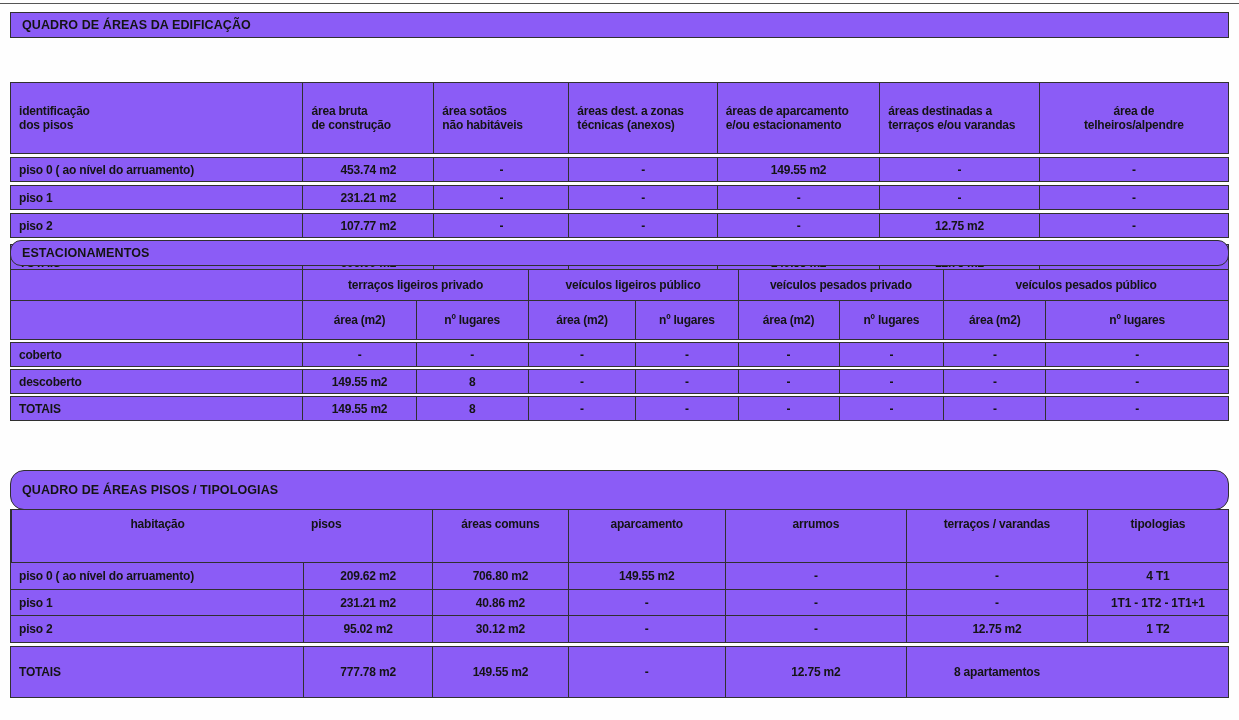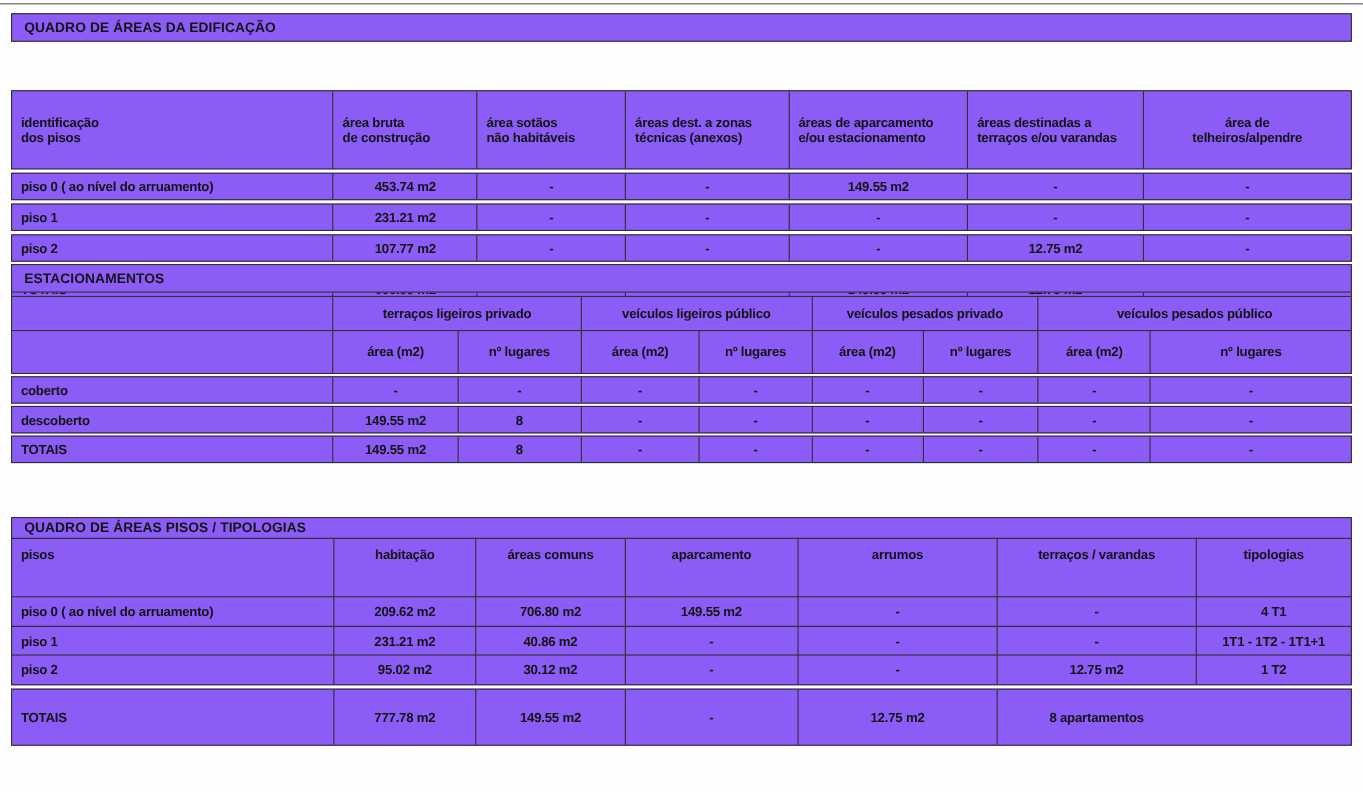--- a/index.html
+++ b/index.html
@@ -36,22 +36,22 @@
   .biggap { margin-top: 6px; } 
   .fuse { margin-top: -1.5px; }
 
   .title-box {
     align-items: center;
     padding-left: 11px;
     font-size: 12.5px;
     letter-spacing: 0.1px;
   }
   #t1 .title-box { height: 26px; }
-  #t2 .title-box { height: 26px; }
-  #t3 .title-box { height: 20px; }
+  #t2 .title-box { height: 26px; border-radius: 11px; }
+  #t3 .title-box { height: 40px; border-radius: 14px; }
 
   .grid { display: grid; width: 100%; }
   .g1 { grid-template-columns: 23.95% 10.75% 11.1% 12.2% 13.35% 13.1% auto; }
   .g2 { grid-template-columns: 23.95% 9.3% 9.2% 8.85% 8.4% 8.3% 8.6% 8.4% auto; }
   .g3 { grid-template-columns: 24.0% 10.6% 11.15% 12.9% 14.9% 14.85% auto; }
 
   .c {
     border-left: 1.5px solid #303030;
     box-sizing: border-box;
     display: flex;
@@ -226,22 +226,22 @@
         <div class="c">-</div>
       </div>
     </div>
   </section>
 
   <section class="tbl" id="t3">
     <div class="box title-box">QUADRO DE ÁREAS PISOS / TIPOLOGIAS</div>
 
     <div class="box fuse hd3">
       <div class="grid g3">
+        <div class="c">habitação</div>
         <div class="c f">pisos</div>
-        <div class="c">habitação</div>
         <div class="c">áreas comuns</div>
         <div class="c">aparcamento</div>
         <div class="c">arrumos</div>
         <div class="c">terraços / varandas</div>
         <div class="c">tipologias</div>
       </div>
     </div>
 
     <div class="box fuse row28">
       <div class="grid g3">

